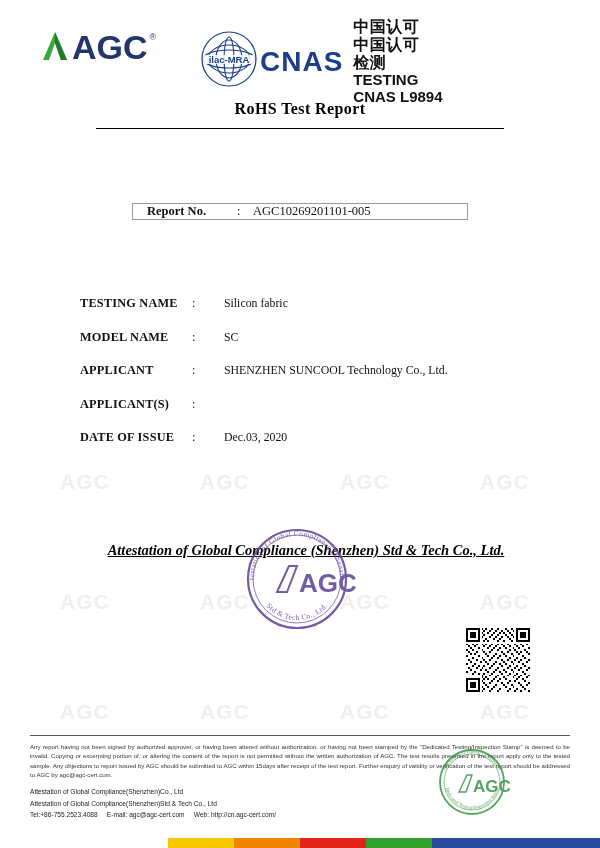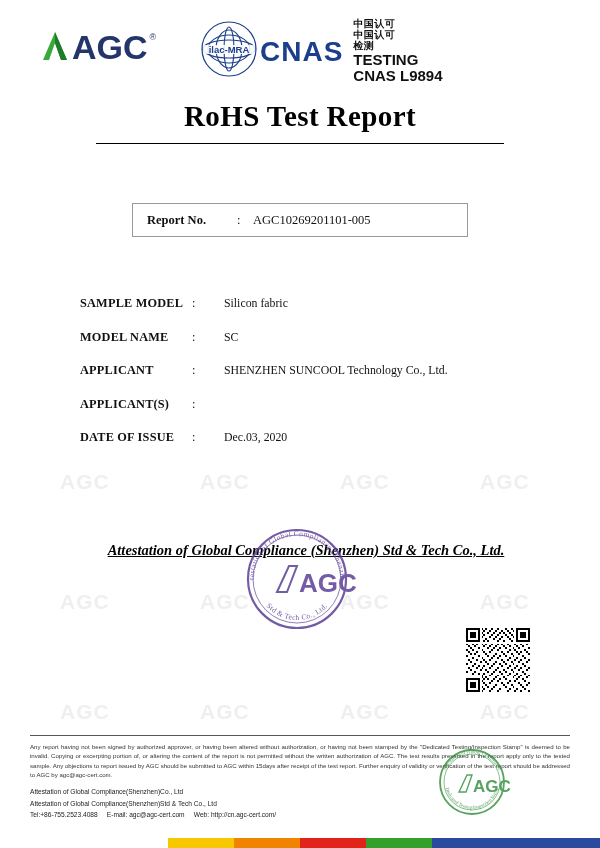--- a/index.html
+++ b/index.html
@@ -78,51 +78,51 @@
   }
   .cnas-text {
     margin-left: 10px;
     line-height: 1.12;
     font-family: "Liberation Sans", sans-serif;
     font-size: 9.5px;
     color: #111;
     font-weight: bold;
     padding-top: 6px;
   }
-  .cnas-text .cn { font-size: 10px; letter-spacing: 0.5px;}
+  .cnas-text .cn { font-size: 16px; letter-spacing: 0.5px;}
   .cnas-text .en { font-size: 15px; }
 
   
   .title-wrap {
     position: absolute;
     top: 100px;
     left: 96px;
     right: 96px;
     text-align: center;
   }
   .doc-title {
     font-family: "Liberation Serif", serif;
-    font-size: 29px;
+    font-size: 16px;
     font-weight: bold;
     letter-spacing: 0.4px;
     color: #000;
     padding-bottom: 10px;
   }
   .title-rule {
     border-bottom: 1px solid #000;
     width: 100%;
   }
 
   
   .report-box {
     position: absolute;
     top: 203px;
     left: 132px;
     width: 336px;
-    height: 34px;
+    height: 17px;
     border: 1px solid #999;
     display: flex;
     align-items: center;
     box-sizing: border-box;
   }
   .report-box .lbl {
     font-size: 12.5px;
     font-weight: bold;
     font-family: "Liberation Serif", serif;
     margin-left: 14px;
@@ -321,21 +321,21 @@
   </div>
 
   <div class="report-box">
     <span class="lbl">Report No.</span>
     <span class="colon">:</span>
     <span class="val">AGC10269201101-005</span>
   </div>
 
   <div class="fields">
     <div class="field-row">
-      <span class="field-label">SAMPLE MODEL</span>
+      <span class="field-label">TESTING NAME</span>
       <span class="field-colon">:</span>
       <span class="field-value">Silicon fabric</span>
     </div>
     <div class="field-row">
       <span class="field-label">MODEL NAME</span>
       <span class="field-colon">:</span>
       <span class="field-value">SC</span>
     </div>
     <div class="field-row">
       <span class="field-label">APPLICANT</span>

